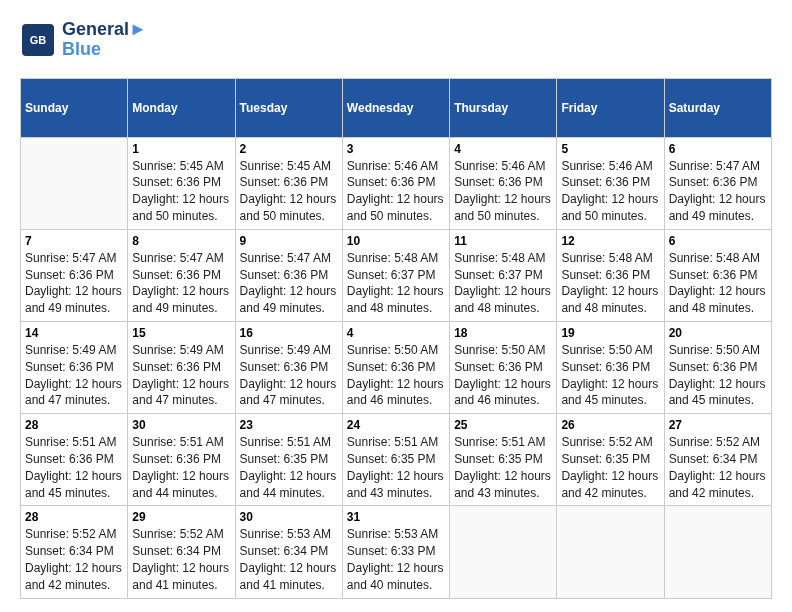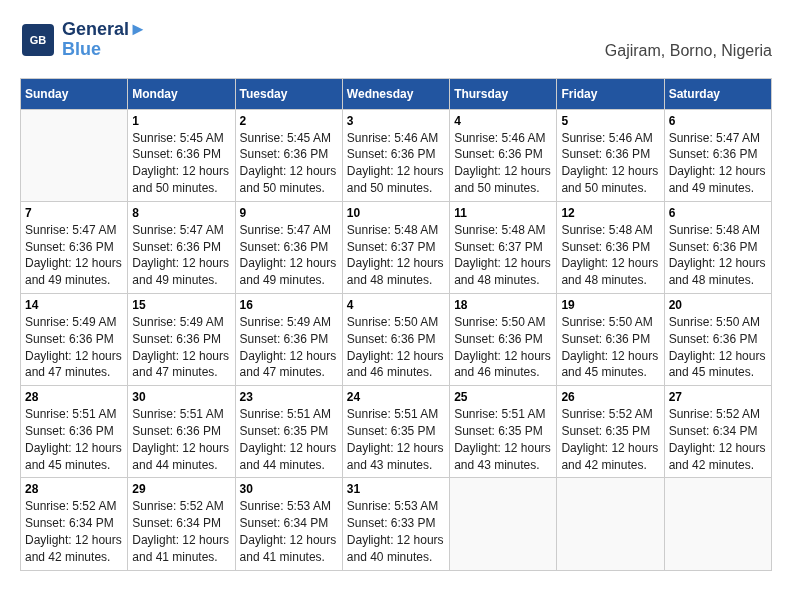--- a/index.html
+++ b/index.html
@@ -34,21 +34,21 @@
       color: #444;
     }
     table {
       width: 100%;
       border-collapse: collapse;
       font-size: 11px;
     }
     thead tr th {
       background-color: #2255a0;
       color: #fff;
-      padding: 8px 4px;
+      padding: 22px 4px;
       text-align: left;
       font-size: 12px;
       font-weight: bold;
       border: 1px solid #ccc;
     }
     tbody tr td {
       border: 1px solid #ccc;
       vertical-align: top;
       padding: 4px;
       height: 85px;
@@ -87,21 +87,20 @@
         <div style="margin-left:6px;">
           <div style="font-size:18px;font-weight:bold;color:#1a3a6b;line-height:1.1;">
             General<span style="color:#4a90d9;">►</span>
           </div>
           <div style="font-size:18px;font-weight:bold;color:#4a90d9;line-height:1.1;">Blue</div>
         </div>
       </div>
     </div>
   </div>
   <div class="title-block">
-    <div class="location">Gajiram, Borno, Nigeria</div>
   </div>
 </div>
 
 <table>
   <thead>
     <tr id="header-row">
         <th>Sunday</th>
         <th>Monday</th>
         <th>Tuesday</th>
         <th>Wednesday</th>

